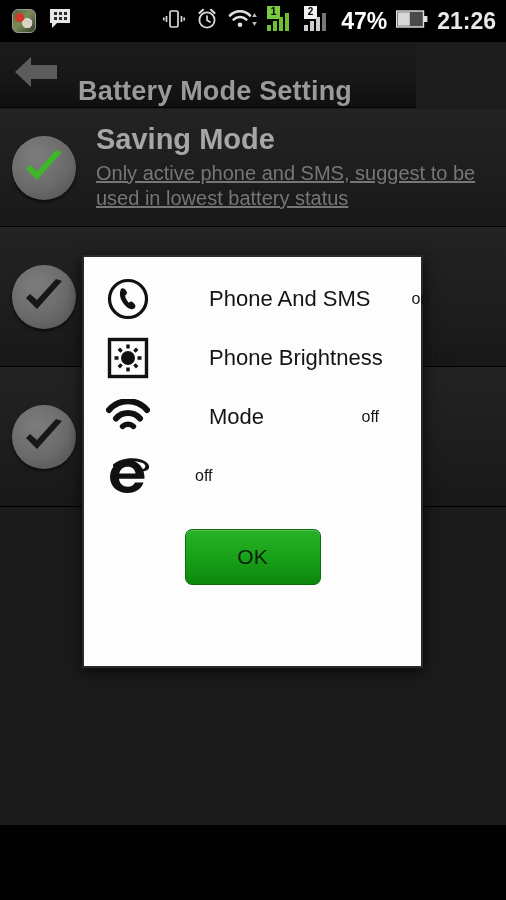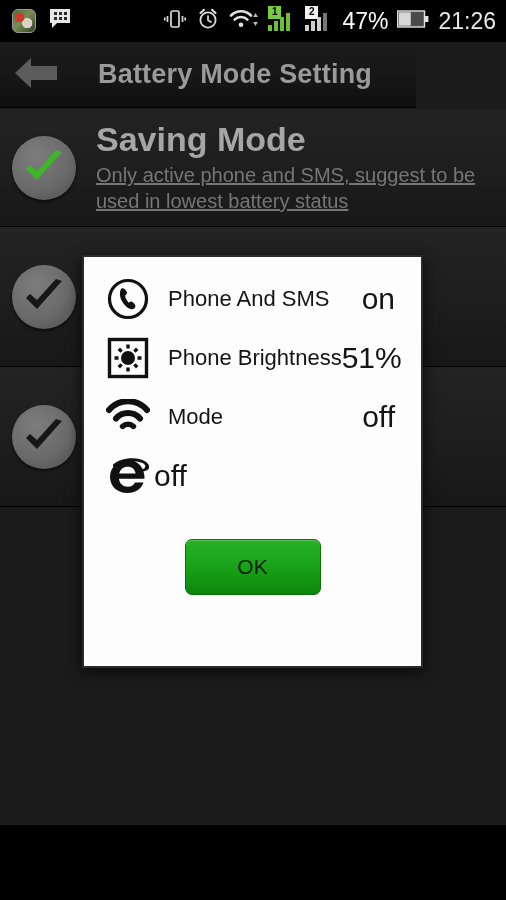--- a/index.html
+++ b/index.html
@@ -29,39 +29,38 @@
   .sb-icon { display:block; }
   .app-icon {
     width:24px; height:24px; border-radius:6px;
     background:
       radial-gradient(circle at 30% 35%, #cf3a2a 0 22%, transparent 23%),
       radial-gradient(circle at 65% 60%, #d8d2c4 0 26%, transparent 27%),
       linear-gradient(135deg,#4a6b3a 0%,#7a8c55 45%,#2f3f2a 100%);
     border:1px solid #9a9a9a;
   }
   .sb-text {
-    color:#e8e8e8; font-size:23px; font-weight:400;
+    color:#e8e8e8; font-size:23px; font-weight:700;
     letter-spacing:0px; line-height:1;
   }
   .sb-pct { color:#ffffff; font-size:23px; }
   .sim-badge {
     position:absolute; top:-1px; left:0;
     width:13px; height:13px;
     font-size:10px; line-height:13px; text-align:center;
     color:#000; font-weight:700;
   }
 
   
   #header {
     position:absolute; top:42px; left:0;
     width:416px; height:66px;
     background:linear-gradient(180deg,#1b1b1b 0%,#171717 55%,#0f0f0f 100%);
-    display:flex; align-items:center;
+    display:flex; align-items:flex-end;
     border-bottom:1px solid #000;
-    gap:20px;
   }
   #back-btn {
     width:72px; height:66px;
     display:flex; align-items:center; justify-content:center;
     cursor:pointer;
   }
   #title {
     color:#9a9a9a; font-size:27px; font-weight:700;
     letter-spacing:0.2px;
     margin-left:6px;
@@ -84,21 +83,21 @@
   .mode-row.first { height:118px; }
   .check-circle {
     width:64px; height:64px; border-radius:50%;
     flex:0 0 64px;
     background:radial-gradient(circle at 38% 32%, #7d7d7d 0%, #6a6a6a 55%, #4e4e4e 100%);
     display:flex; align-items:center; justify-content:center;
     box-shadow:0 2px 3px rgba(0,0,0,0.6);
   }
   .mode-texts { margin-left:20px; padding-right:12px; }
   .mode-title {
-    color:#a6a6a6; font-size:34px; font-weight:700;
+    color:#a6a6a6; font-size:29px; font-weight:700;
     line-height:1.15;
   }
   .mode-desc {
     color:#767676; font-size:20px; font-weight:400;
     line-height:1.28; margin-top:4px;text-decoration:underline;
   }
 
   
   #dialog {
     position:absolute;
@@ -106,40 +105,41 @@
     width:341px; height:413px;
     background:#fdfdfd;
     border:2px solid #2a2a2a;
     box-shadow:0 3px 14px rgba(0,0,0,0.75);
     display:flex; flex-direction:column;
     padding:12px 0 0 0;
   }
   .dlg-row {
     display:flex; align-items:center;
     height:59px;
-    padding:0 26px 0 18px;
+    padding:0 42px 0 18px;
+    gap:41px;
   }
   .dlg-ico {
     flex:0 0 52px;
     display:flex; align-items:center; justify-content:center;
     height:46px;
   }
   .dlg-label {
     flex:1 1 auto;
     color:#141414; font-size:22px;
     margin-left:14px;
     white-space:nowrap;
   }
   .dlg-value {
-    color:#141414; font-size:30px;
+    color:#141414; font-size:16px;
     text-align:right; white-space:nowrap;
   }
   #dlg-buttons {
     display:flex; align-items:center; justify-content:space-around;
-    margin-top:34px;
+    margin-top:24px;
     padding:0 14px;
   }
   .dlg-btn {
     width:136px; height:56px;
     border-radius:7px;
     background:linear-gradient(180deg,#27b127 0%,#1aa31a 48%,#0c860c 100%);
     border:1px solid #0a6f0a;
     color:#0b1f0b; font-size:21px;
     font-family:"Liberation Sans", sans-serif;
     display:flex; align-items:center; justify-content:center;

